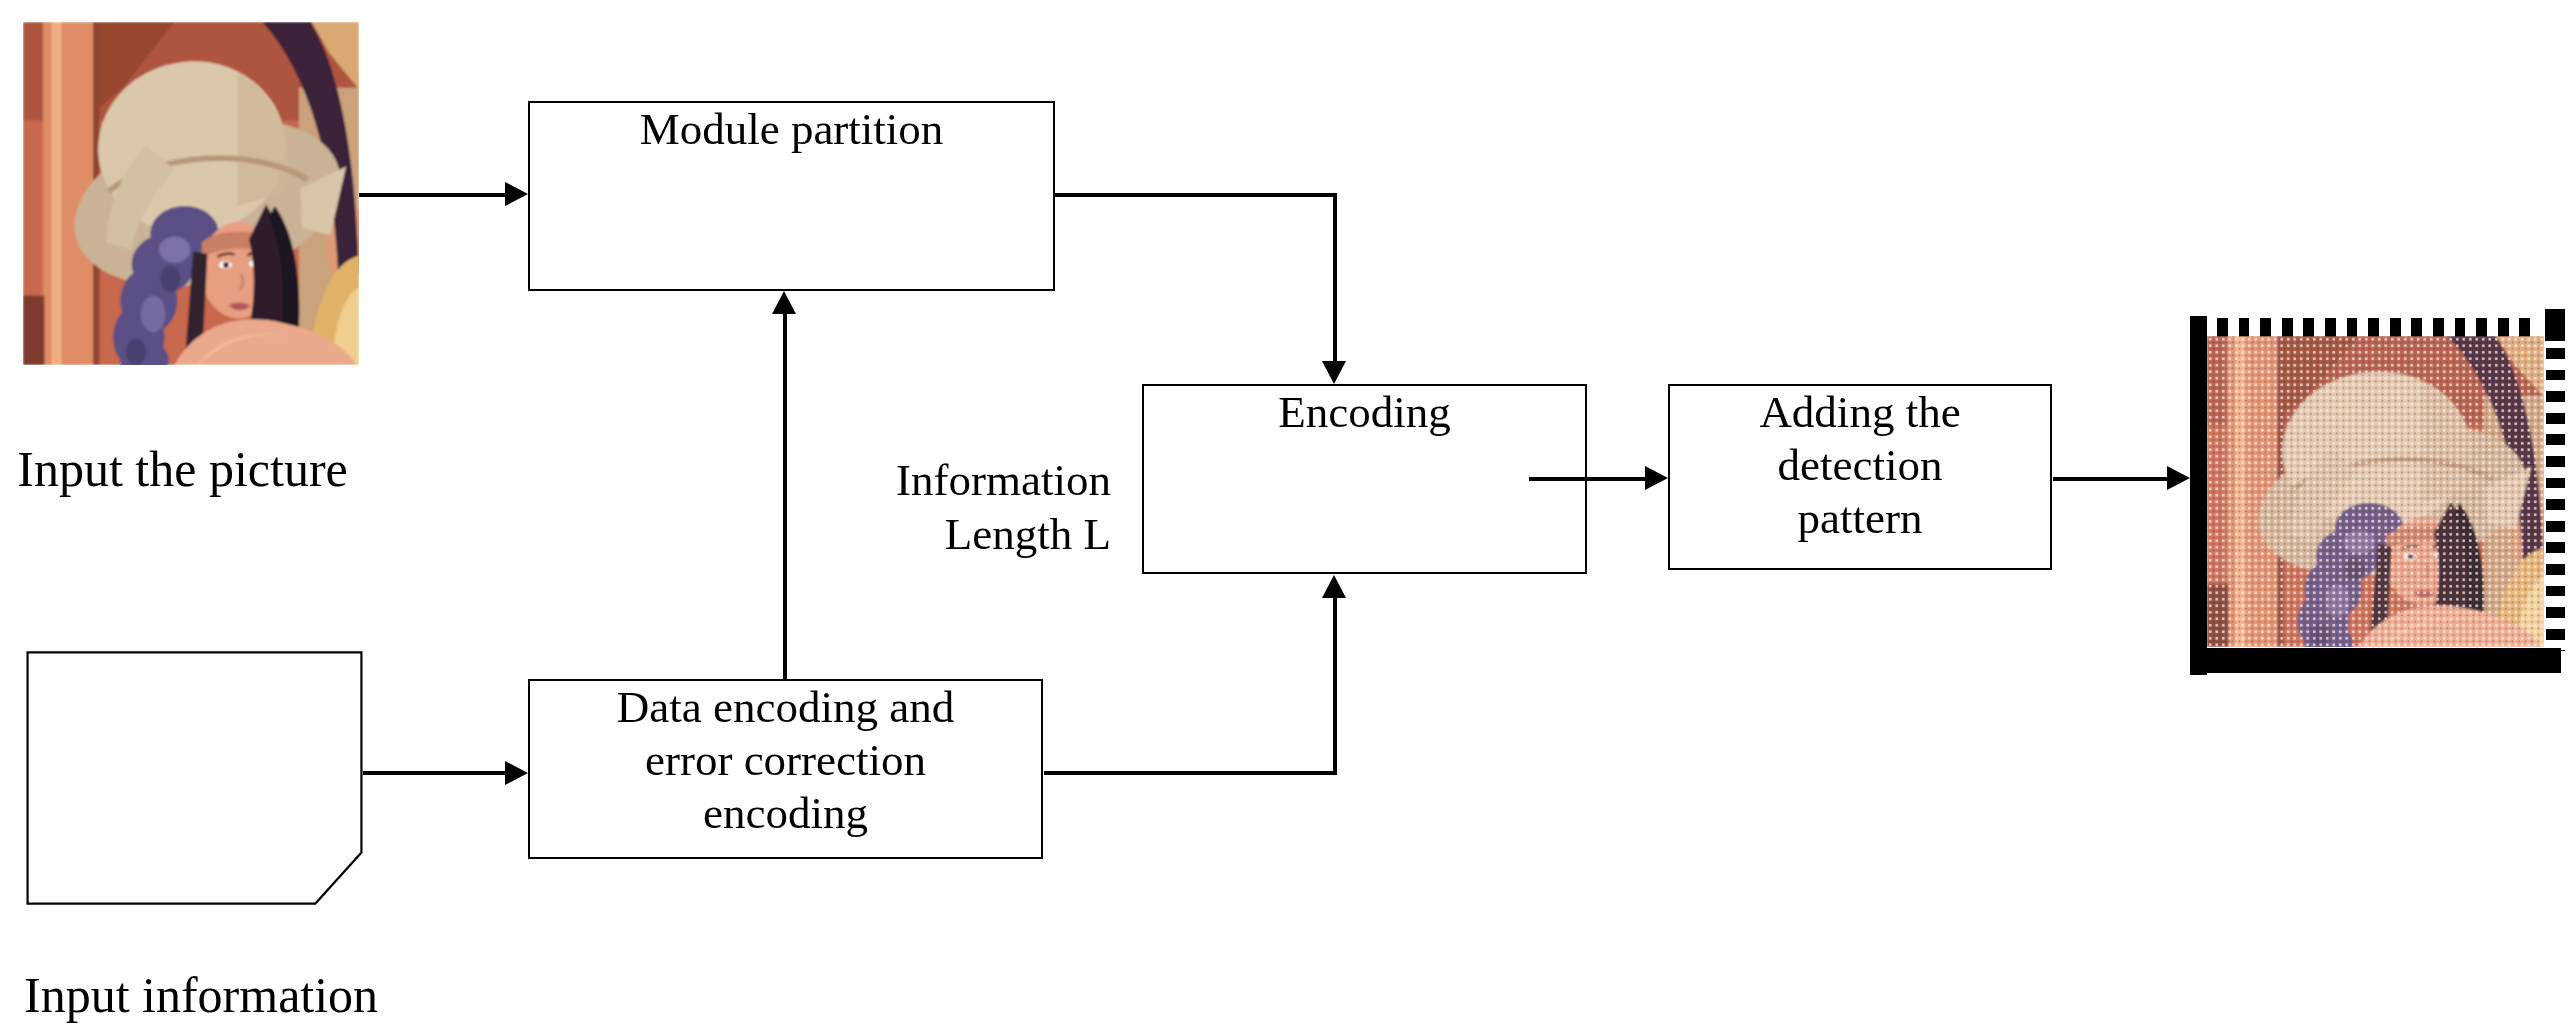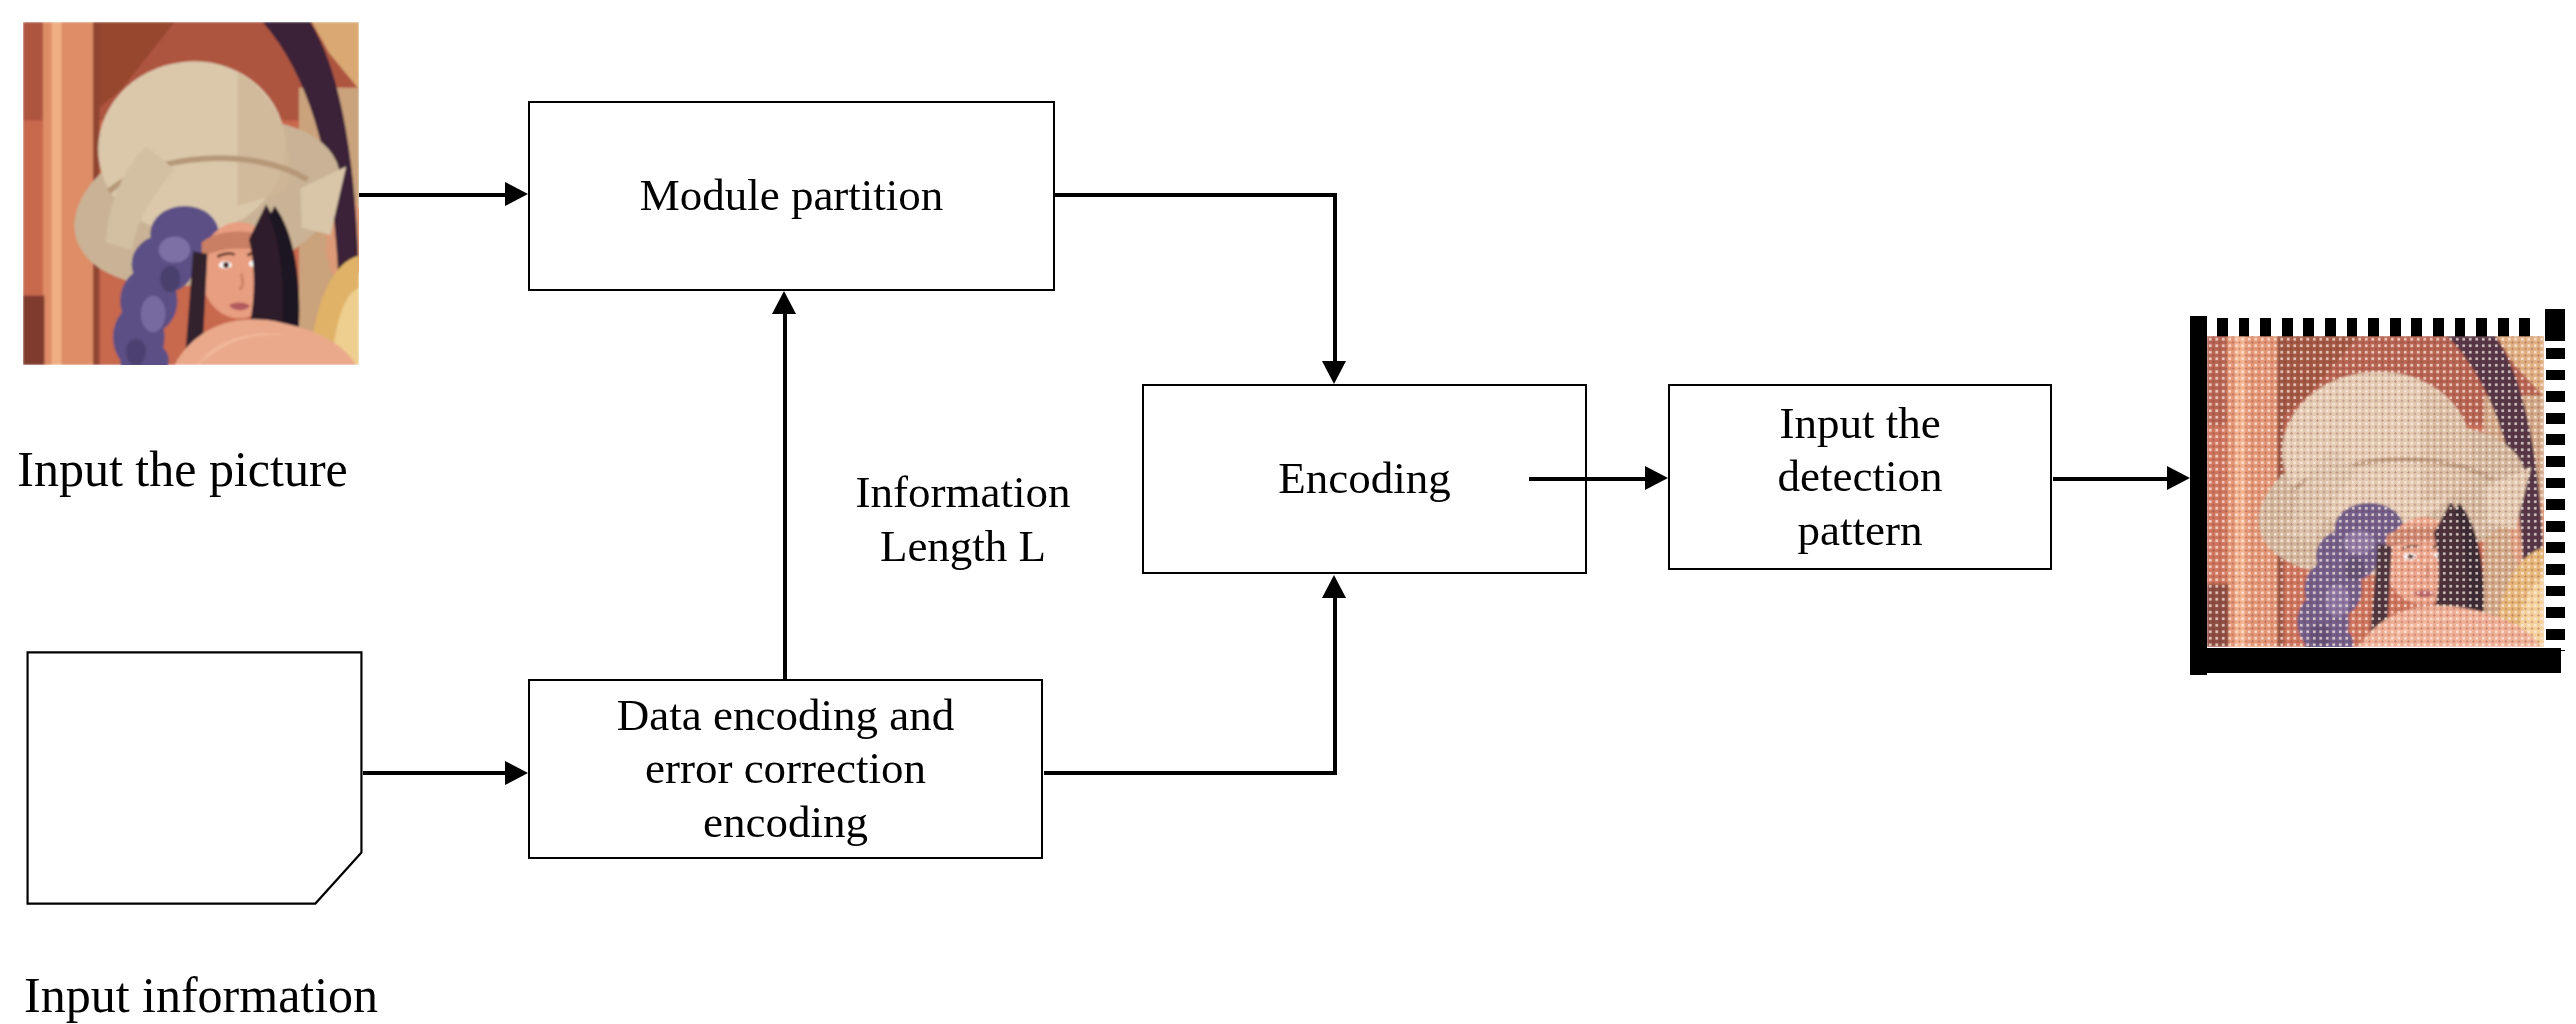--- a/index.html
+++ b/index.html
@@ -9,38 +9,37 @@
     background:#ffffff;
     overflow:hidden;
     font-family:"Liberation Serif","DejaVu Serif",serif;
     color:#000;
   }
   
   .box{
     position:absolute;
     border:2.2px solid #000;
     background:#fff;
-    display:flex;align-items:center;justify-content:center;
+    display:flex;align-items:flex-start;justify-content:center;
     text-align:center;
     font-size:45px;line-height:1.18;
     box-sizing:border-box;
   }
   .box .lbl{display:block;}
   
   .caption{
     position:absolute;
     font-size:50px;line-height:1.1;
     white-space:nowrap;
     margin-top:34px;
   }
   .freelabel{
     position:absolute;
     font-size:45px;line-height:1.2;
-    text-align:center;
-    margin-top:12px;
+    text-align:right;
   }
   
   .hline,.vline{position:absolute;background:#000;}
   .hline{height:3.6px;}
   .vline{width:3.6px;}
   .ah{position:absolute;width:0;height:0;}
   .ah-r{border-top:12.3px solid transparent;border-bottom:12.3px solid transparent;border-left:23px solid #000;}
   .ah-u{border-left:12.3px solid transparent;border-right:12.3px solid transparent;border-bottom:23px solid #000;}
   .ah-d{border-left:12.3px solid transparent;border-right:12.3px solid transparent;border-top:23px solid #000;}
   
@@ -154,21 +153,21 @@
   <div class="freelabel" style="left:815px;top:453px;width:296px;">Information Length L</div>
 
   <div class="box" style="left:1142px;top:384px;width:445px;height:190px;">
     <span class="lbl">Encoding</span>
   </div>
 
   <div class="hline" style="left:1529px;top:477px;width:121px;"></div>
   <div class="ah ah-r" style="left:1645px;top:466px;"></div>
 
   <div class="box" style="left:1668px;top:384px;width:384px;height:186px;">
-    <span class="lbl" style="width:249px;">Input the detection pattern</span>
+    <span class="lbl" style="width:249px;">Adding the detection pattern</span>
   </div>
 
   <div class="hline" style="left:2053px;top:477px;width:119px;"></div>
   <div class="ah ah-r" style="left:2167px;top:466px;"></div>
 
   <svg class="opart" style="left:26px;top:651px;" width="337" height="254" viewBox="0 0 468 353">
     <polygon points="2,2 466,2 466,280 402,351 2,351" fill="#ffffff" stroke="#000000" stroke-width="3"></polygon>
   </svg>
   <div class="caption" style="left:24px;top:934px;">Input information</div>
 

